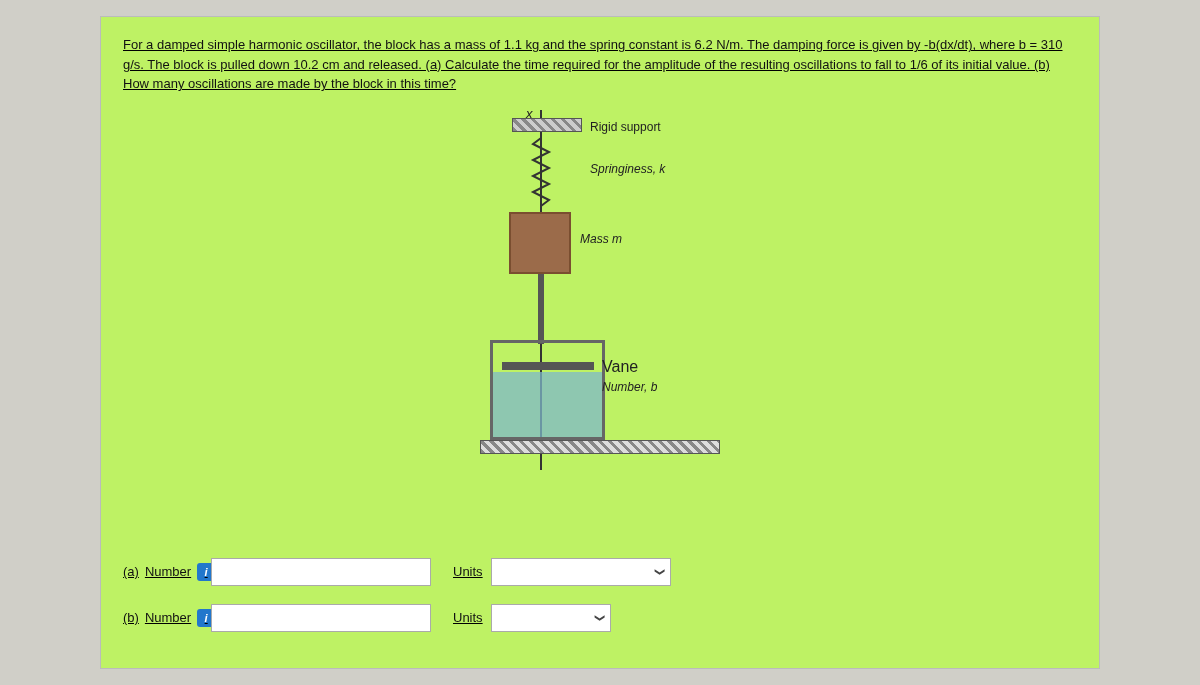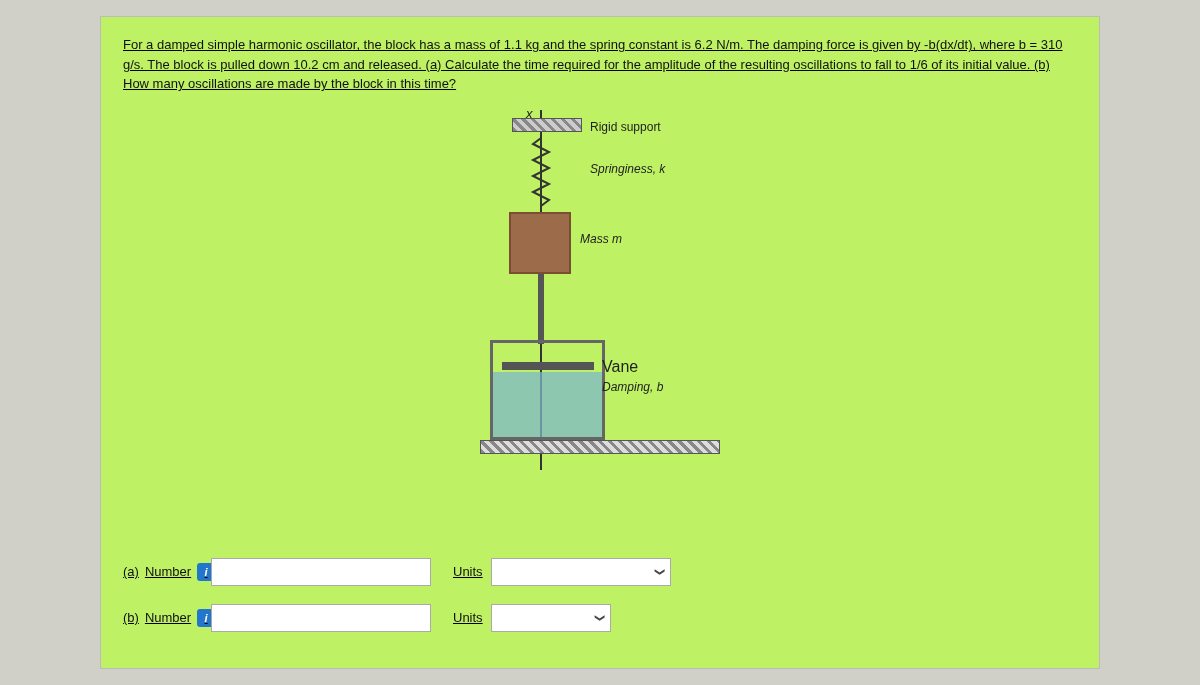--- a/index.html
+++ b/index.html
@@ -311,21 +311,21 @@
       <div class="fluid-container">
         <div class="fluid-fill"></div>
       </div>
 
       <div class="vane"></div>
       <div class="vane-diag"></div>
       <div class="vane-label">
         <span>Vane</span>
       </div>
       <div class="damping-label">
-        <span>Damping, b</span>
+        <span>Number, b</span>
       </div>
 
       <div class="base-bar"></div>
     </div>
   </div>
 
   <div class="answers-section">
 
     <div class="answer-row">
       <div class="answer-label">

